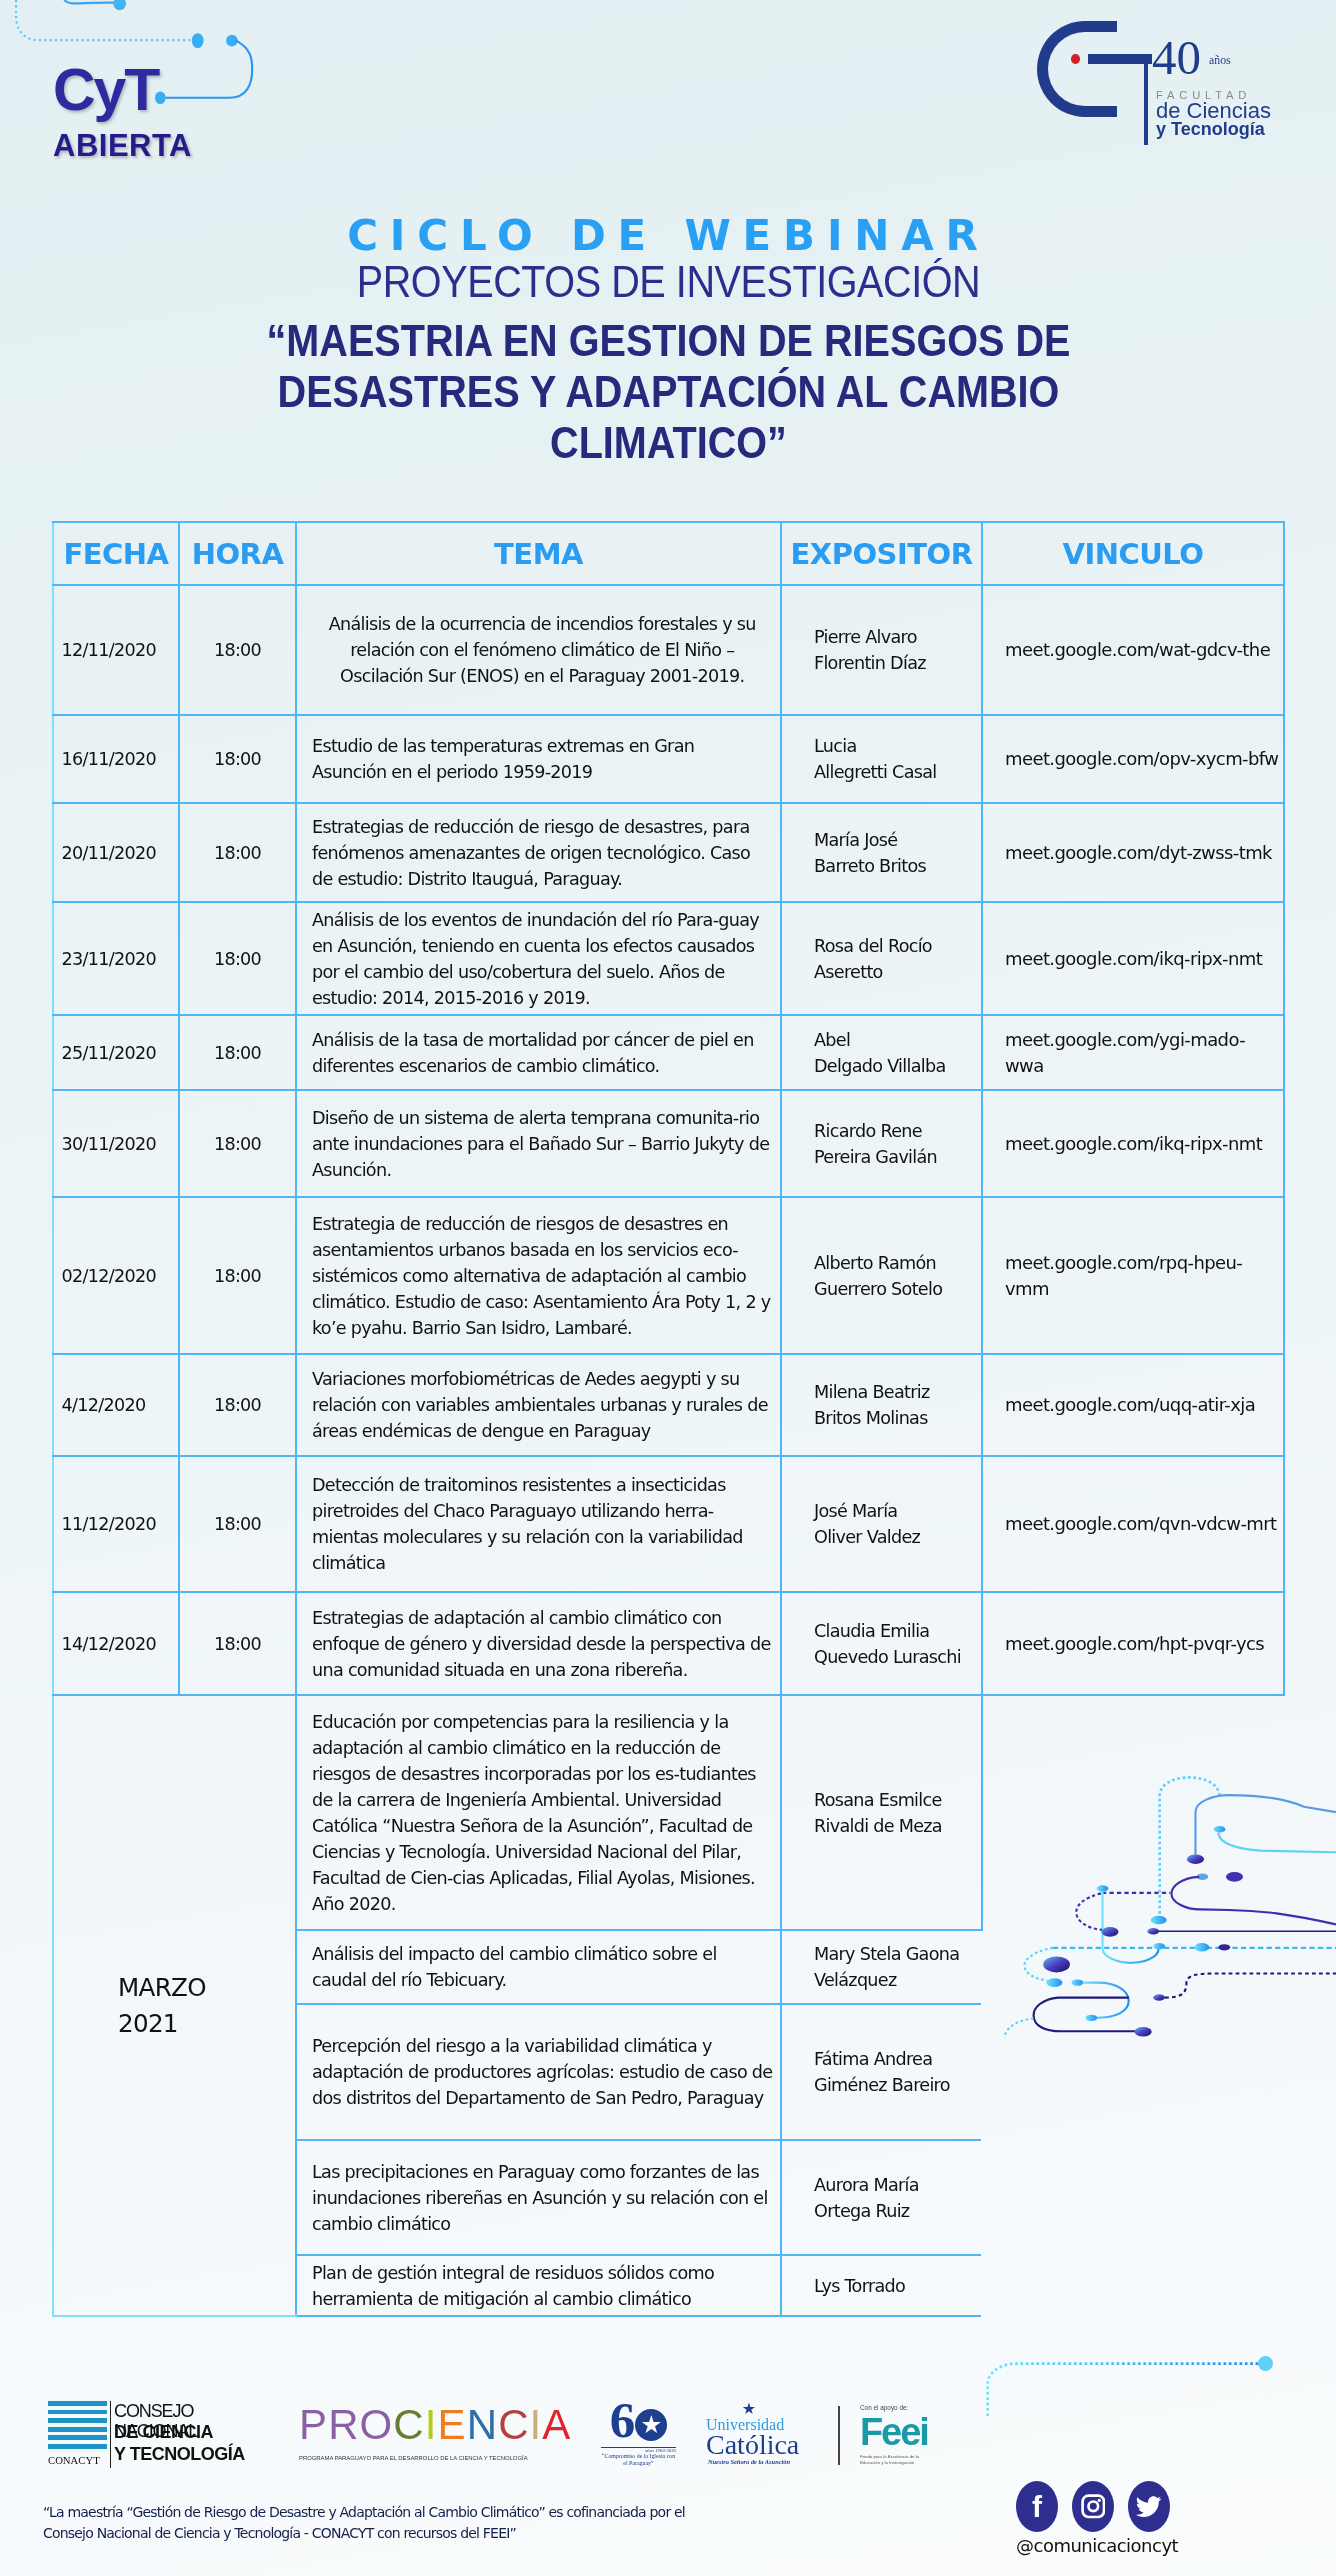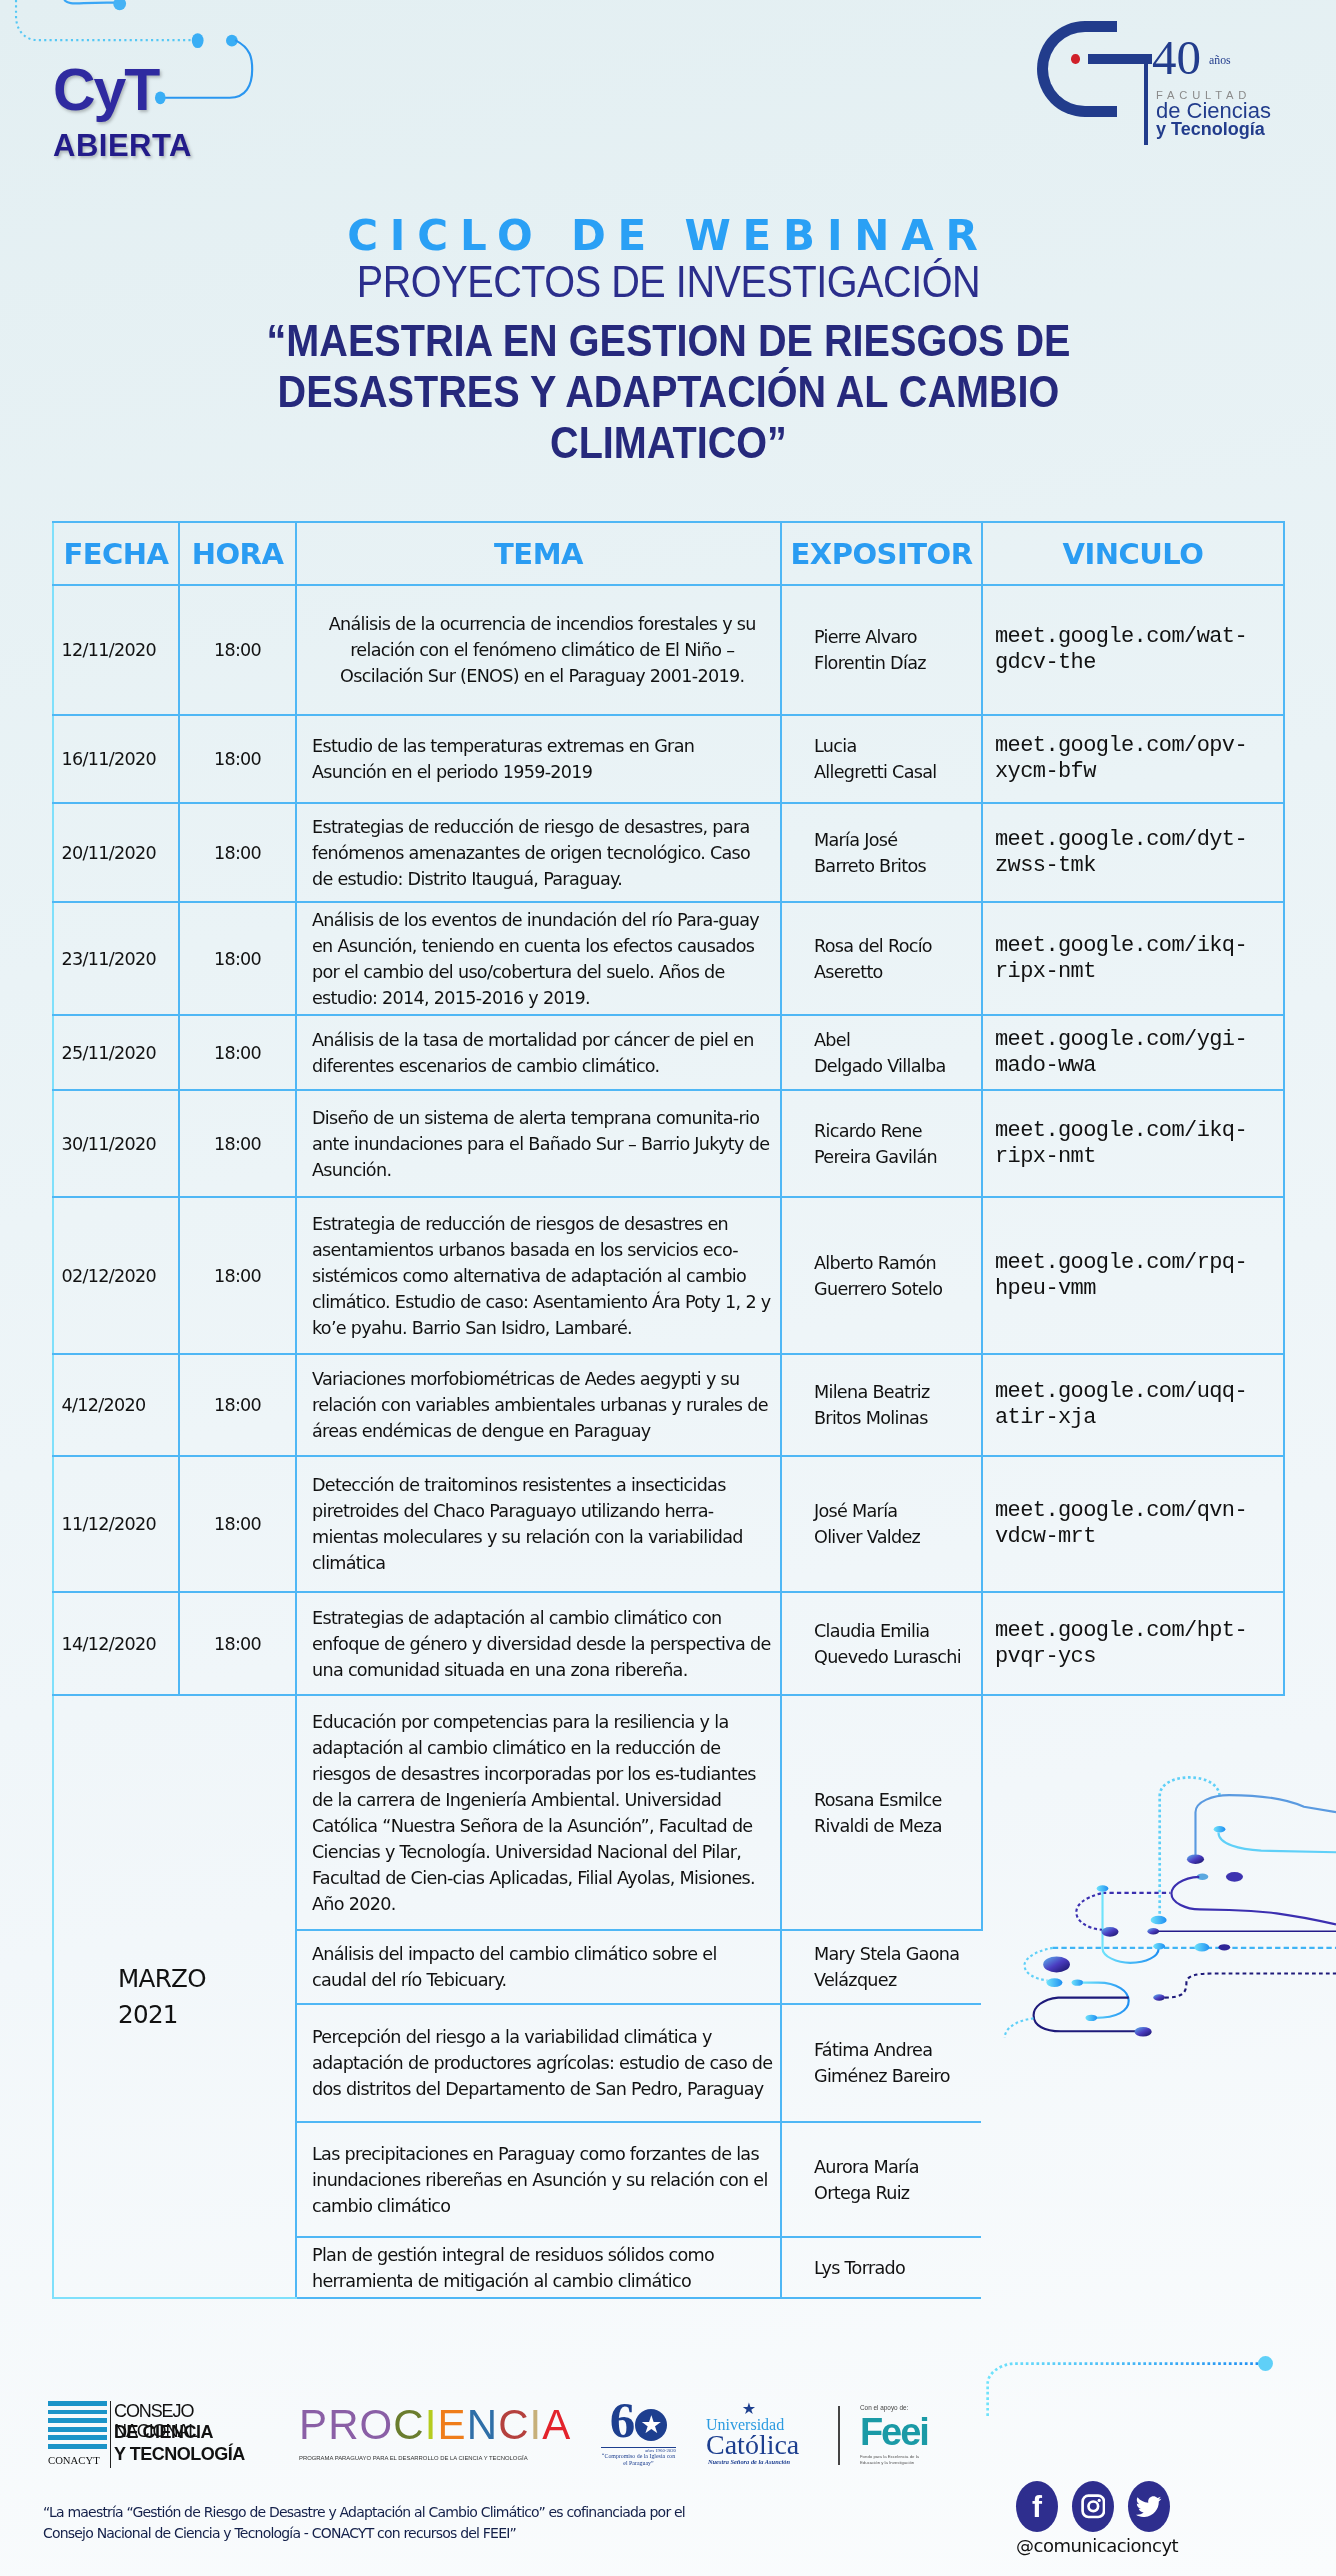--- a/index.html
+++ b/index.html
@@ -63,21 +63,21 @@
     letter-spacing: -0.5px;
   }
   #schedule td {
     font-family: "DejaVu Sans", sans-serif; font-size: 17.6px; line-height: 26px; color: #111;
     letter-spacing: -0.7px;
   }
   #schedule td.c-date, #schedule td.c-hour { text-align: center; }
   #schedule td.c-date { text-align: left; padding-left: 7.5px; margin-top: 33px; }
   #schedule td.c-topic { padding: 0 7.5px 0 15px; }
   #schedule td.c-speaker { padding-left: 32px; white-space: pre-line; }
-  #schedule td.c-link { padding-left: 12px; font-size: 22px; letter-spacing: -0.6px; font-family: Liberation Mono, monospace; }
+  #schedule td.c-link { padding-left: 22px; font-size: 18px; letter-spacing: -0.6px; }
   #schedule td.c-month { font-size: 24.6px; line-height: 36px; padding-left: 64px; white-space: pre-line; }
   #schedule td.blank { border-top: none; border-right: none; border-bottom: none; border-color: transparent; }
 
   
   #conacyt { left: 48px; top: 2401px; height: 64px; width: 230px; }
   #conacyt .stripes { position: absolute; left: 0; top: 0; width: 59px; height: 51px;
     background: repeating-linear-gradient(180deg, #1b94c8 0 4.8px, transparent 4.8px 8.6px); }
   #conacyt .sub { position: absolute; left: 0; top: 53px; font-family: "Liberation Serif", serif; font-size: 10.7px; }
   #conacyt .vline { position: absolute; left: 62px; top: 0; width: 1.1px; height: 67px; background: #222; }
   #conacyt .l1 { position: absolute; left: 66px; top: 0; font-size: 18px; letter-spacing: -1.1px; line-height: 20.3px; }
@@ -263,21 +263,21 @@
       <td class="c-topic">Educación por competencias para la resiliencia y la adaptación al cambio climático en la reducción de riesgos de desastres incorporadas por los es-tudiantes de la carrera de Ingeniería Ambiental. Universidad Católica “Nuestra Señora de la Asunción”, Facultad de Ciencias y Tecnología. Universidad Nacional del Pilar, Facultad de Cien-cias Aplicadas, Filial Ayolas, Misiones. Año 2020.</td>
       <td class="c-speaker">Rosana Esmilce
 Rivaldi de Meza</td>
       <td class="blank" rowspan="5"></td>
     </tr>
     <tr style="height:74px">
       <td class="c-topic">Análisis del impacto del cambio climático sobre el caudal del río Tebicuary.</td>
       <td class="c-speaker">Mary Stela Gaona
 Velázquez</td>
     </tr>
-    <tr style="height:118px">
+    <tr style="height:136px">
       <td class="c-topic">Percepción del riesgo a la variabilidad climática y adaptación de productores agrícolas: estudio de caso de dos distritos del Departamento de San Pedro, Paraguay</td>
       <td class="c-speaker">Fátima Andrea
 Giménez Bareiro</td>
     </tr>
     <tr style="height:115px">
       <td class="c-topic">Las precipitaciones en Paraguay como forzantes de las inundaciones ribereñas en Asunción y su relación con el cambio climático</td>
       <td class="c-speaker">Aurora María
 Ortega Ruiz</td>
     </tr>
     <tr style="height:61px">

